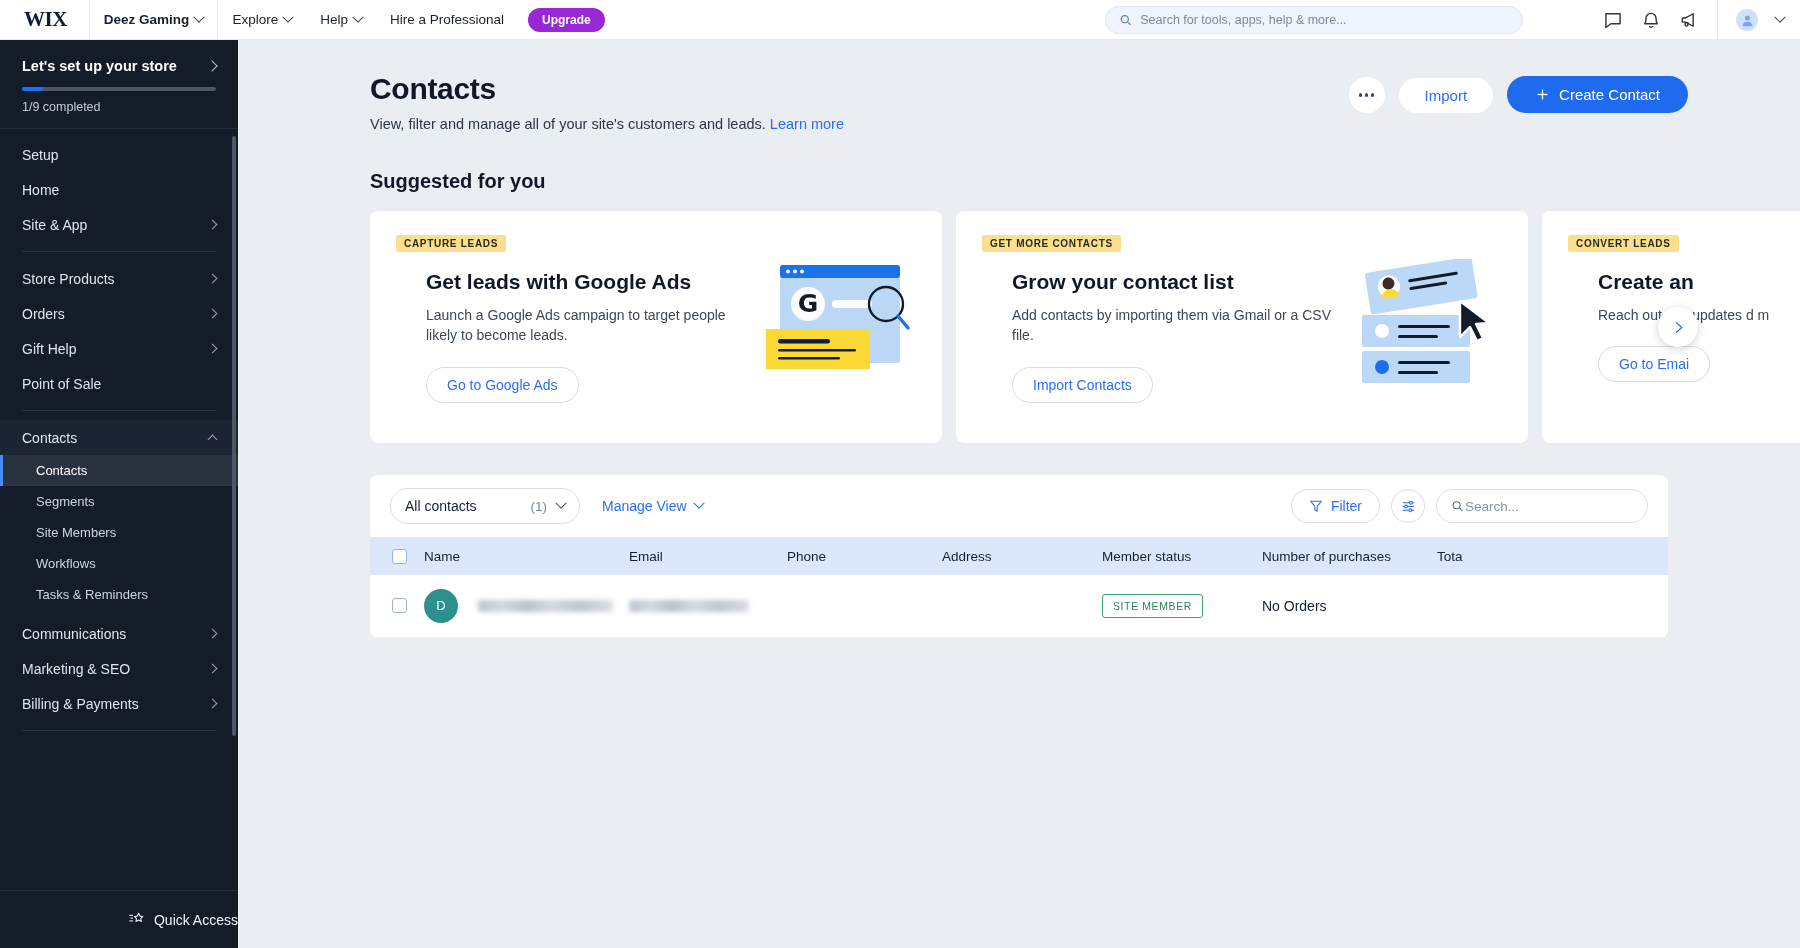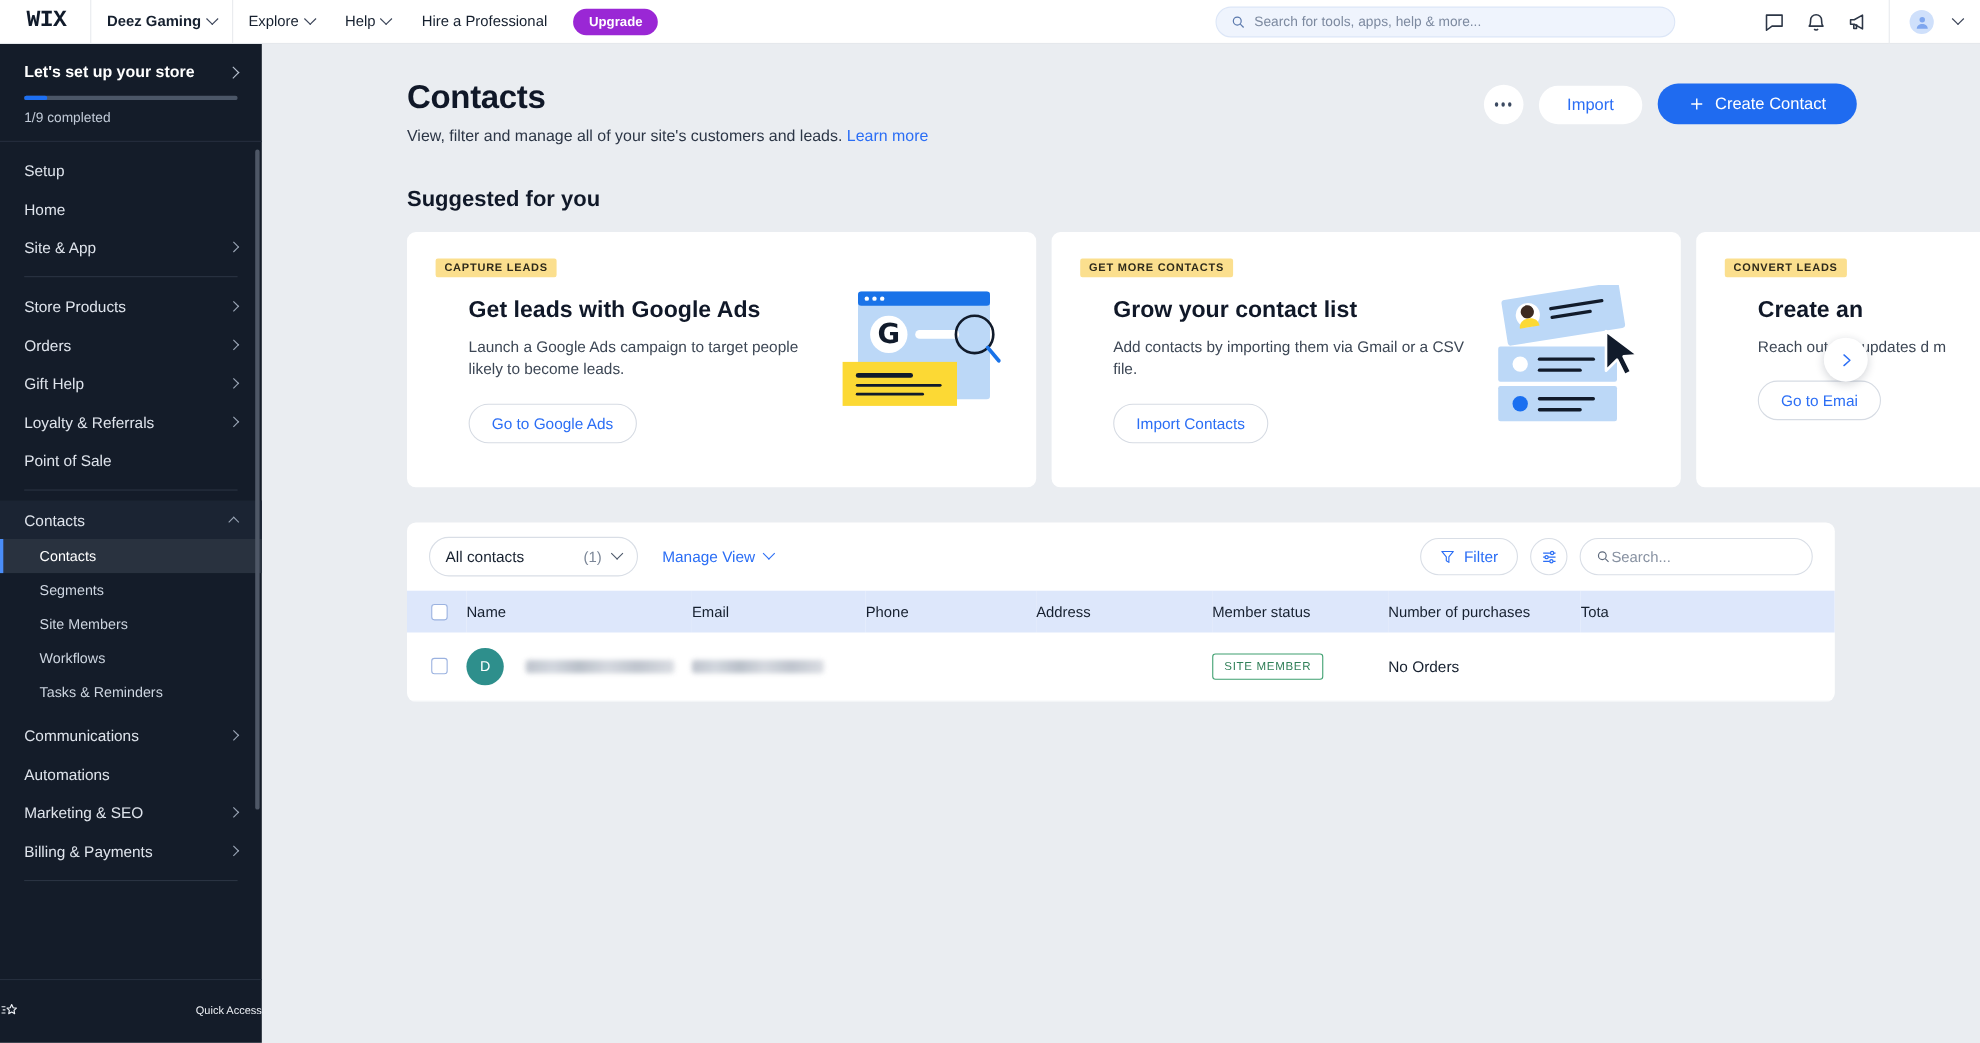--- a/index.html
+++ b/index.html
@@ -12,21 +12,21 @@
 
   
   .topbar {
     position:absolute; top:0; left:0; width:1800px; height:40px;
     background:#ffffff; display:flex; align-items:center;
     border-bottom:1px solid #e5e8ec; z-index:30;
   }
   .wix-logo {
     font-size:21px; font-weight:700; letter-spacing:-0.5px;
     color:#111b2b; margin-left:24px; margin-right:22px;
-    font-family:Liberation Mono, monospace;
+    font-family:Liberation Serif, serif;
   }
   .tb-divider { width:1px; height:40px; background:#e8eaee; }
   .tb-item {
     display:flex; align-items:center; gap:6px;
     padding:0 14px; height:40px; font-size:13.5px;
     color:#16202f; cursor:pointer; white-space:nowrap;
   }
   .tb-item.strong { font-weight:700; }
   .chev { width:8px; height:8px; border-right:1.6px solid #3b4458;
           border-bottom:1.6px solid #3b4458; transform:rotate(45deg) translate(-2px,-2px); }
@@ -83,21 +83,21 @@
     color:#cdd5e0; font-size:13px; cursor:pointer;
   }
   .sub-item.selected { background:#29323f; color:#ffffff; }
   .sub-item.selected::before {
     content:""; position:absolute; left:0; width:3px; height:31px; background:#4a8df8;
   }
   .sub-wrap { position:relative; }
   .quick-access {
     position:absolute; bottom:0; left:0; width:238px; height:58px;
     border-top:1px solid #252e3d; display:flex; align-items:center;
-    justify-content:space-between; gap:9px; color:#eef1f6; font-size:10px; cursor:pointer;
+    justify-content:flex-end; gap:9px; color:#eef1f6; font-size:14px; cursor:pointer;
   }
   .sb-scroll {
     position:absolute; right:2px; top:96px; width:4px; height:600px;
     background:#4e5766; border-radius:2px; cursor:pointer;
   }
 
   
   .main { position:absolute; top:40px; left:238px; width:1562px; height:908px;
           background:#eaedf1; overflow:hidden; }
   .page-head { padding:32px 0 0 132px; position:relative; }
@@ -305,24 +305,20 @@
     </div>
     <div class="nav-item">
       <span>Orders</span>
       <span class="nav-arrow"></span>
     </div>
     <div class="nav-item">
       <span>Gift Help</span>
       <span class="nav-arrow"></span>
     </div>
     <div class="nav-item">
-      <span>Loyalty &amp; Referrals</span>
-      <span class="nav-arrow"></span>
-    </div>
-    <div class="nav-item">
       <span>Point of Sale</span>
     </div>
     <div class="nav-sep"></div>
     <div class="nav-item active-parent">
       <span>Contacts</span>
       <span class="nav-arrow up"></span>
     </div>
     <div class="sub-wrap">
       <div class="sub-item selected">
         <span>Contacts</span>
@@ -336,23 +332,20 @@
       <div class="sub-item">
         <span>Workflows</span>
       </div>
       <div class="sub-item">
         <span>Tasks &amp; Reminders</span>
       </div>
     </div>
     <div class="nav-item" style="margin-top:6px">
       <span>Communications</span>
       <span class="nav-arrow"></span>
-    </div>
-    <div class="nav-item">
-      <span>Automations</span>
     </div>
     <div class="nav-item">
       <span>Marketing &amp; SEO</span>
       <span class="nav-arrow"></span>
     </div>
     <div class="nav-item">
       <span>Billing &amp; Payments</span>
       <span class="nav-arrow"></span>
     </div>
     <div class="nav-sep"></div>

